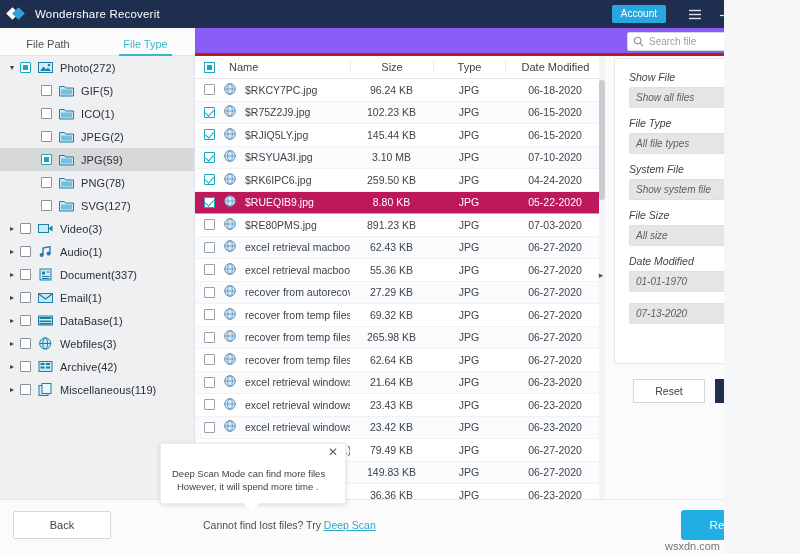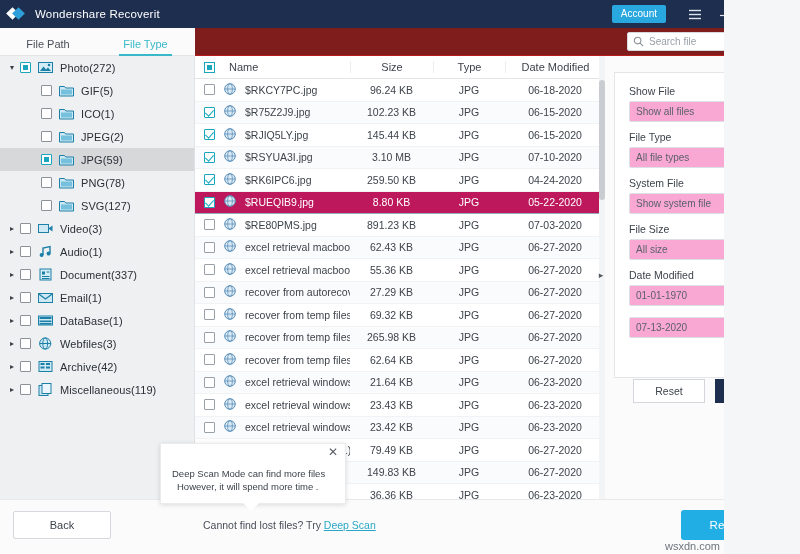--- a/index.html
+++ b/index.html
@@ -62,21 +62,21 @@
   .tab.t1 { width: 96px; }
   .tab.t2 { width: 99px; color:#38b8c8; }
   .tab.t2::after {
     content:""; position:absolute; left:23px; right:23px; bottom:-1px; height:2px;
     background:#38b8c8;
   }
 
   
   .searchrow {
     position:absolute; top:28px; left:195px; width:605px; height:28px;
-    background:#7f1d1d; border-bottom:1px solid #b91c1c;
+    background:#8b5cf6; border-bottom:3px solid #b91c1c;
   }
   .search-box {
     position:absolute; right:38px; top:4px; width:135px; height:19px;
     border:1px solid #d6d9dd; background:#fff; border-radius:2px;
     display:flex; align-items:center; padding-left:5px;
   }
   .search-box svg { flex:none; }
   .search-ph { font-size:10px; color:#9a9fa6; margin-left:5px; }
   .filter-icon {
     position:absolute; right:12px; top:6px; width:14px; height:14px;
@@ -160,27 +160,27 @@
     position:absolute; left:402px; top:213px; width:8px; height:12px;
     color:#51565e; font-size:9px; display:flex; align-items:center; justify-content:center;
   }
 
   
   .filterpanel {
     position:absolute; top:56px; left:605px; width:195px; height:443px;
     background:#fbfbfc;
   }
   .fp-card {
-    position:absolute; left:9px; top:16px; width:177px; height:306px;
-    background:#fff; border:1px solid #e4e6e9;
+    position:absolute; left:9px; top:2px; width:177px; height:306px;
+    background:#fff; border:1px solid #e4e6e9;font-style:italic;
   }
   .fp-group { padding:0 14px; }
   .fp-label { font-size:10.5px; color:#3d434b; margin-bottom:4px; }
   .fp-select {
-    height:21px; border:1px solid #dcdfe3; background:#f9a8d4; border-radius:2px;
+    height:21px; border:1px solid #dcdfe3; background:#e5e5e5; border-radius:2px;
     display:flex; align-items:center; padding:0 6px; font-size:10px; color:#5b6069;
     position:relative;
   }
   .fp-select .chev {
     position:absolute; right:6px; top:6px; width:7px; height:7px;
     border-right:1.4px solid #7d838c; border-bottom:1.4px solid #7d838c;
     transform:rotate(45deg);
   }
   .fp-gap { height:9px; }
   .fp-actions {

